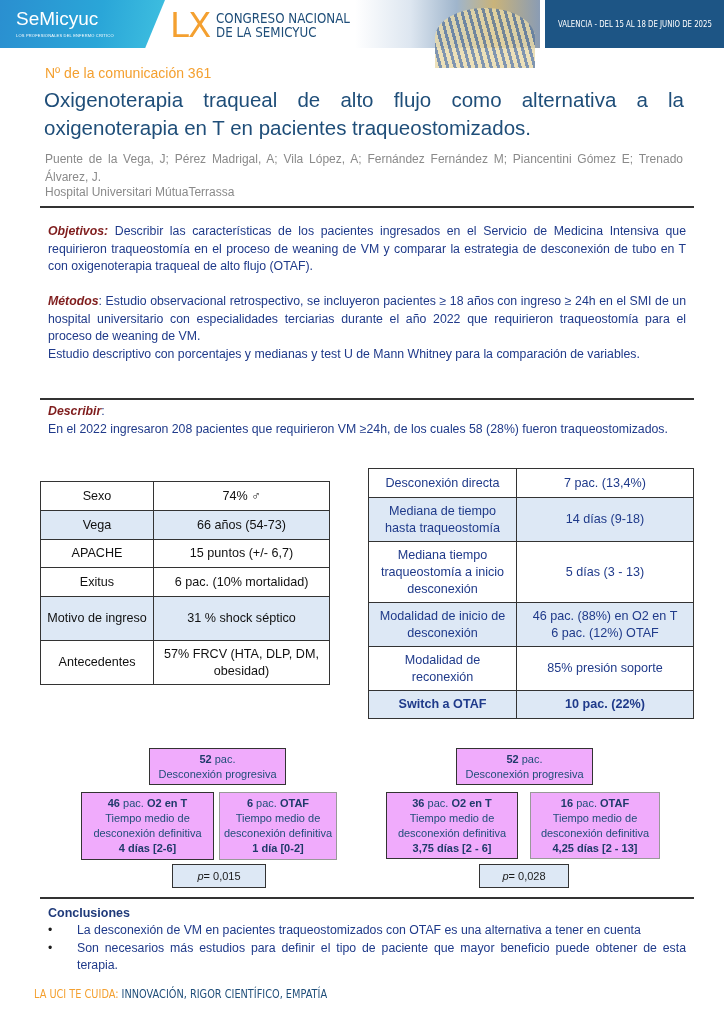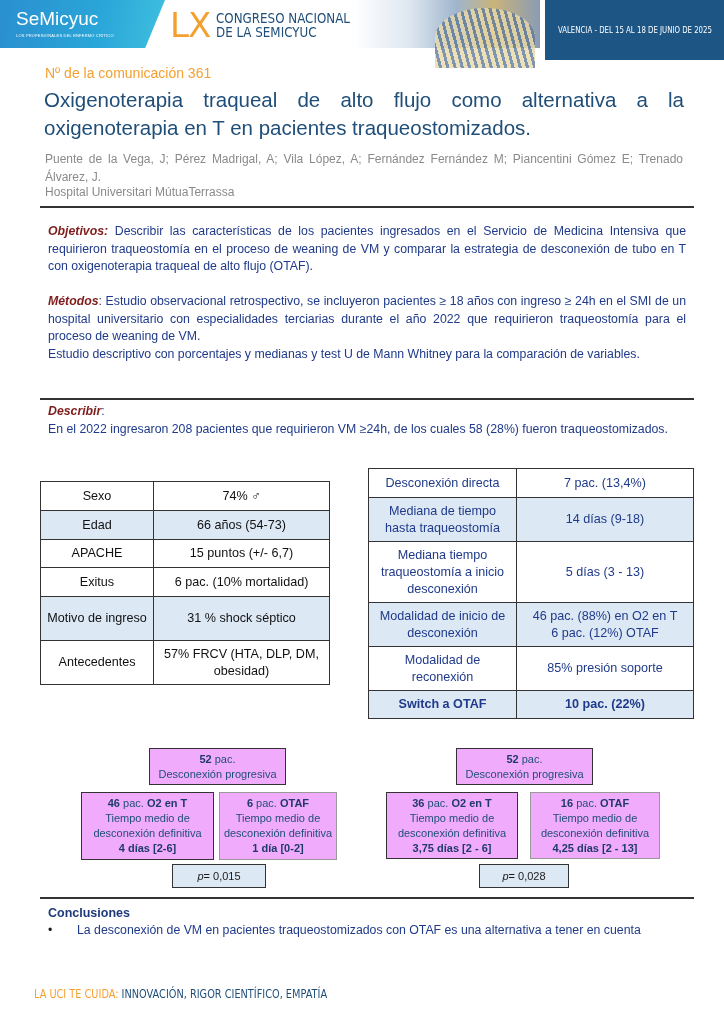--- a/index.html
+++ b/index.html
@@ -6,21 +6,21 @@
   body { width: 724px; height: 1024px; background: #ffffff; font-family: "Liberation Sans", sans-serif; position: relative; overflow: hidden; color: #1f3a7a; }
   .header { position: absolute; left: 0; top: 0; width: 724px; height: 48px; }
   .hdr-logo { position: absolute; left: 0; top: 0; width: 165px; height: 48px; background: linear-gradient(100deg, #2a8fd0 0%, #2aa6d8 60%, #3fc0e0 100%); clip-path: polygon(0 0, 100% 0, 88% 100%, 0 100%); }
   .logo-text { position: absolute; left: 16px; top: 8px; font-size: 19px; color: #ffffff; letter-spacing: 0px; font-family: "Liberation Sans", sans-serif; }
   .logo-sub { position: absolute; left: 16px; top: 33px; font-size: 4px; color: #ffffff; letter-spacing: 0.2px; }
   .hdr-title { position: absolute; left: 170px; top: 5px; height: 40px; display: flex; align-items: center; }
   .lx { font-size: 34px; color: #f4a030; font-family: "DejaVu Sans", sans-serif; font-weight: normal; letter-spacing: -1px; line-height: 38px; }
   .cong { margin-left: 6px; font-family: "DejaVu Sans", sans-serif; font-size: 14px; color: #1f4e79; line-height: 14px; font-weight: normal; transform: scaleX(0.85); transform-origin: left; }
   .hdr-photo { position: absolute; left: 355px; top: 0; width: 185px; height: 48px; background: linear-gradient(90deg, #ffffff 0%, #dde6f0 30%, #9fb5cc 55%, #c9b37a 75%, #8a9cb4 100%); }
   .hdr-photo .arc { position: absolute; left: 80px; top: 8px; width: 100px; height: 60px; border-radius: 50% 50% 0 0; background: repeating-linear-gradient(75deg, #e8d9a8 0 4px, #5f7a9c 4px 7px); opacity: 0.8; }
-  .hdr-right { position: absolute; left: 545px; top: 0; width: 179px; height: 60px; background: #1d5585; color: #ffffff; font-family: "DejaVu Sans", sans-serif; font-size: 8.5px; display: flex; align-items: center; justify-content: center; }
+  .hdr-right { position: absolute; left: 545px; top: 0; width: 179px; height: 48px; background: #1d5585; color: #ffffff; font-family: "DejaVu Sans", sans-serif; font-size: 8.5px; display: flex; align-items: center; justify-content: center; }
   .hdr-right span { transform: scaleX(0.82); white-space: nowrap; display: inline-block; }
   .commun { position: absolute; left: 45px; top: 65px; font-size: 14px; color: #f4a030; }
   .title { position: absolute; left: 44px; top: 86px; width: 640px; font-size: 20.5px; font-weight: normal; color: #1f4e79; line-height: 28px; text-align: justify; text-align-last: left; }
   .authors { position: absolute; left: 45px; top: 150px; width: 638px; font-size: 12px; color: #8a8a8a; line-height: 18px; text-align: justify; }
   .hospital { position: absolute; left: 45px; top: 185px; font-size: 12px; color: #8a8a8a; }
   .rule { position: absolute; left: 40px; width: 654px; height: 2px; background: #333333; }
   .section { position: absolute; left: 48px; width: 638px; font-size: 12.3px; color: #1f3a8a; line-height: 17.5px; text-align: justify; }
   .section b { color: #7f1d1d; font-style: italic; }
   .table { position: absolute; border-collapse: collapse; font-size: 12.6px; border-radius: 19px; }
   .table td { border: 1.5px solid #333; text-align: center; vertical-align: middle; padding: 2px 4px; line-height: 17px; }
@@ -88,21 +88,21 @@
   <span>En el 2022 ingresaron 208 pacientes que requirieron VM ≥24h, de los cuales 58 (28%) fueron traqueostomizados.</span>
 </div>
 
 <table class="table t1">
   <tbody>
       <tr style="height:29px;">
         <td>Sexo</td>
         <td>74% ♂</td>
       </tr>
   <tr class="shade" style="height:29px;">
-        <td>Edad</td>
+        <td>Vega</td>
         <td>66 años (54-73)</td>
       </tr>
   <tr style="height:28px;">
         <td>APACHE</td>
         <td>15 puntos (+/- 6,7)</td>
       </tr>
   <tr style="height:29px;">
         <td>Exitus</td>
         <td>6 pac. (10% mortalidad)</td>
       </tr>
@@ -190,17 +190,18 @@
     <i>p</i>
       <span> = 0,028</span>
   </div>
 </div>
 
 <div class="rule" style="top:897px;"></div>
 
 <div class="concl-title">Conclusiones</div>
 <ul class="concl-list">
   <li>La desconexión de VM en pacientes traqueostomizados con OTAF es una alternativa a tener en cuenta</li>
+  <li>Son necesarios más estudios para definir el tipo de paciente que mayor beneficio puede obtener de esta terapia.</li>
 </ul>
 
 <div class="footer">
   <span class="orange">LA UCI TE CUIDA:</span><span class="blue"> INNOVACIÓN, RIGOR CIENTÍFICO, EMPATÍA</span>
 </div>
 
 </body></html>

